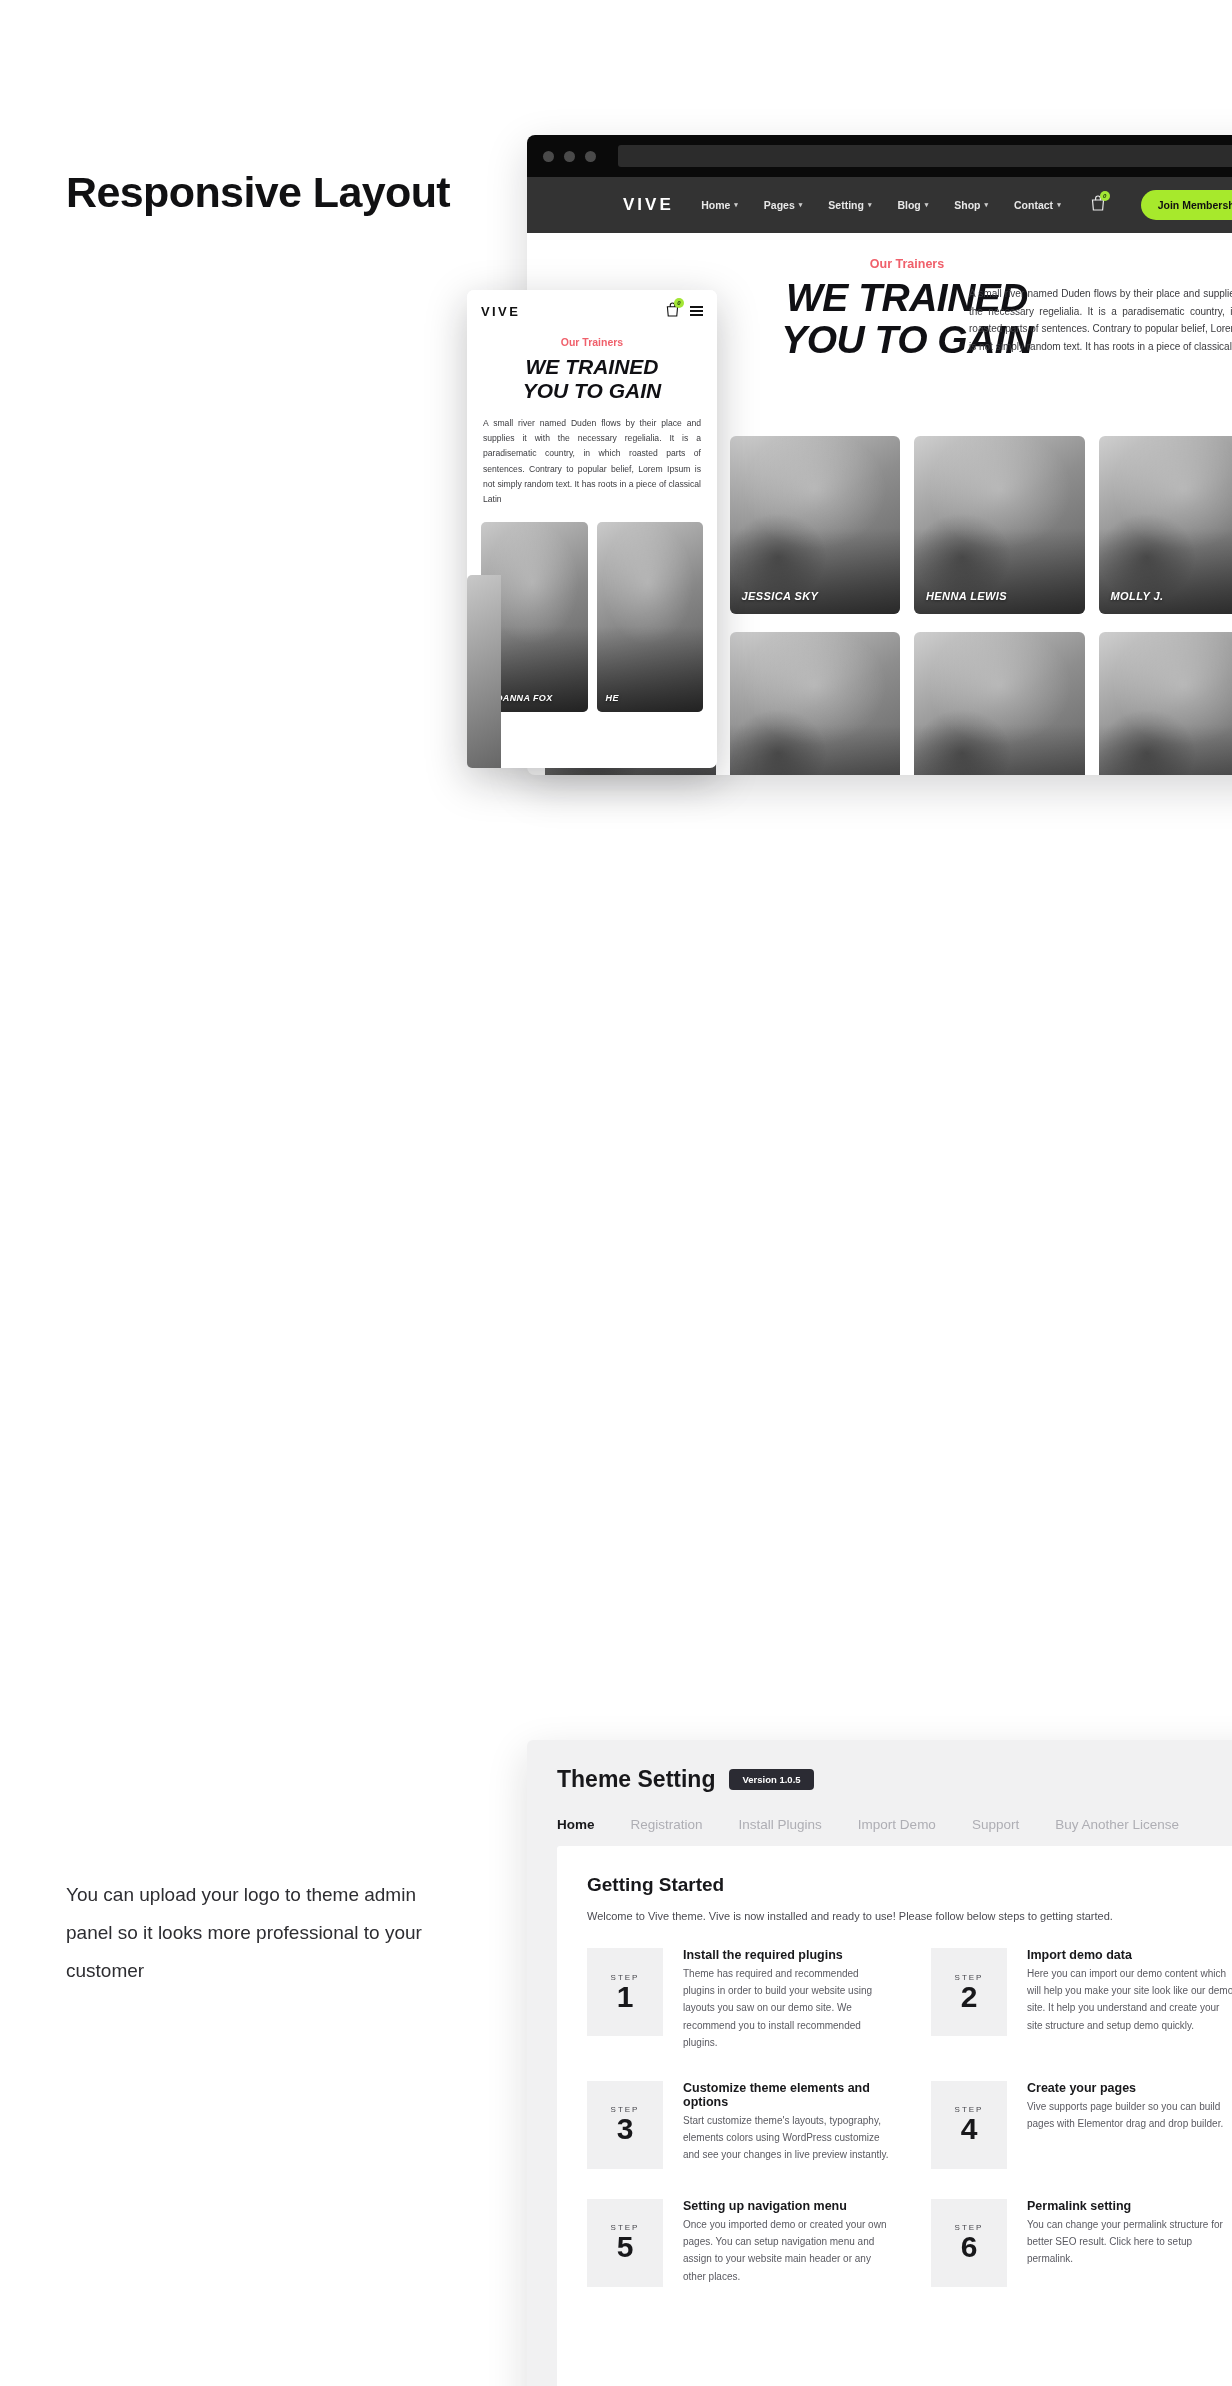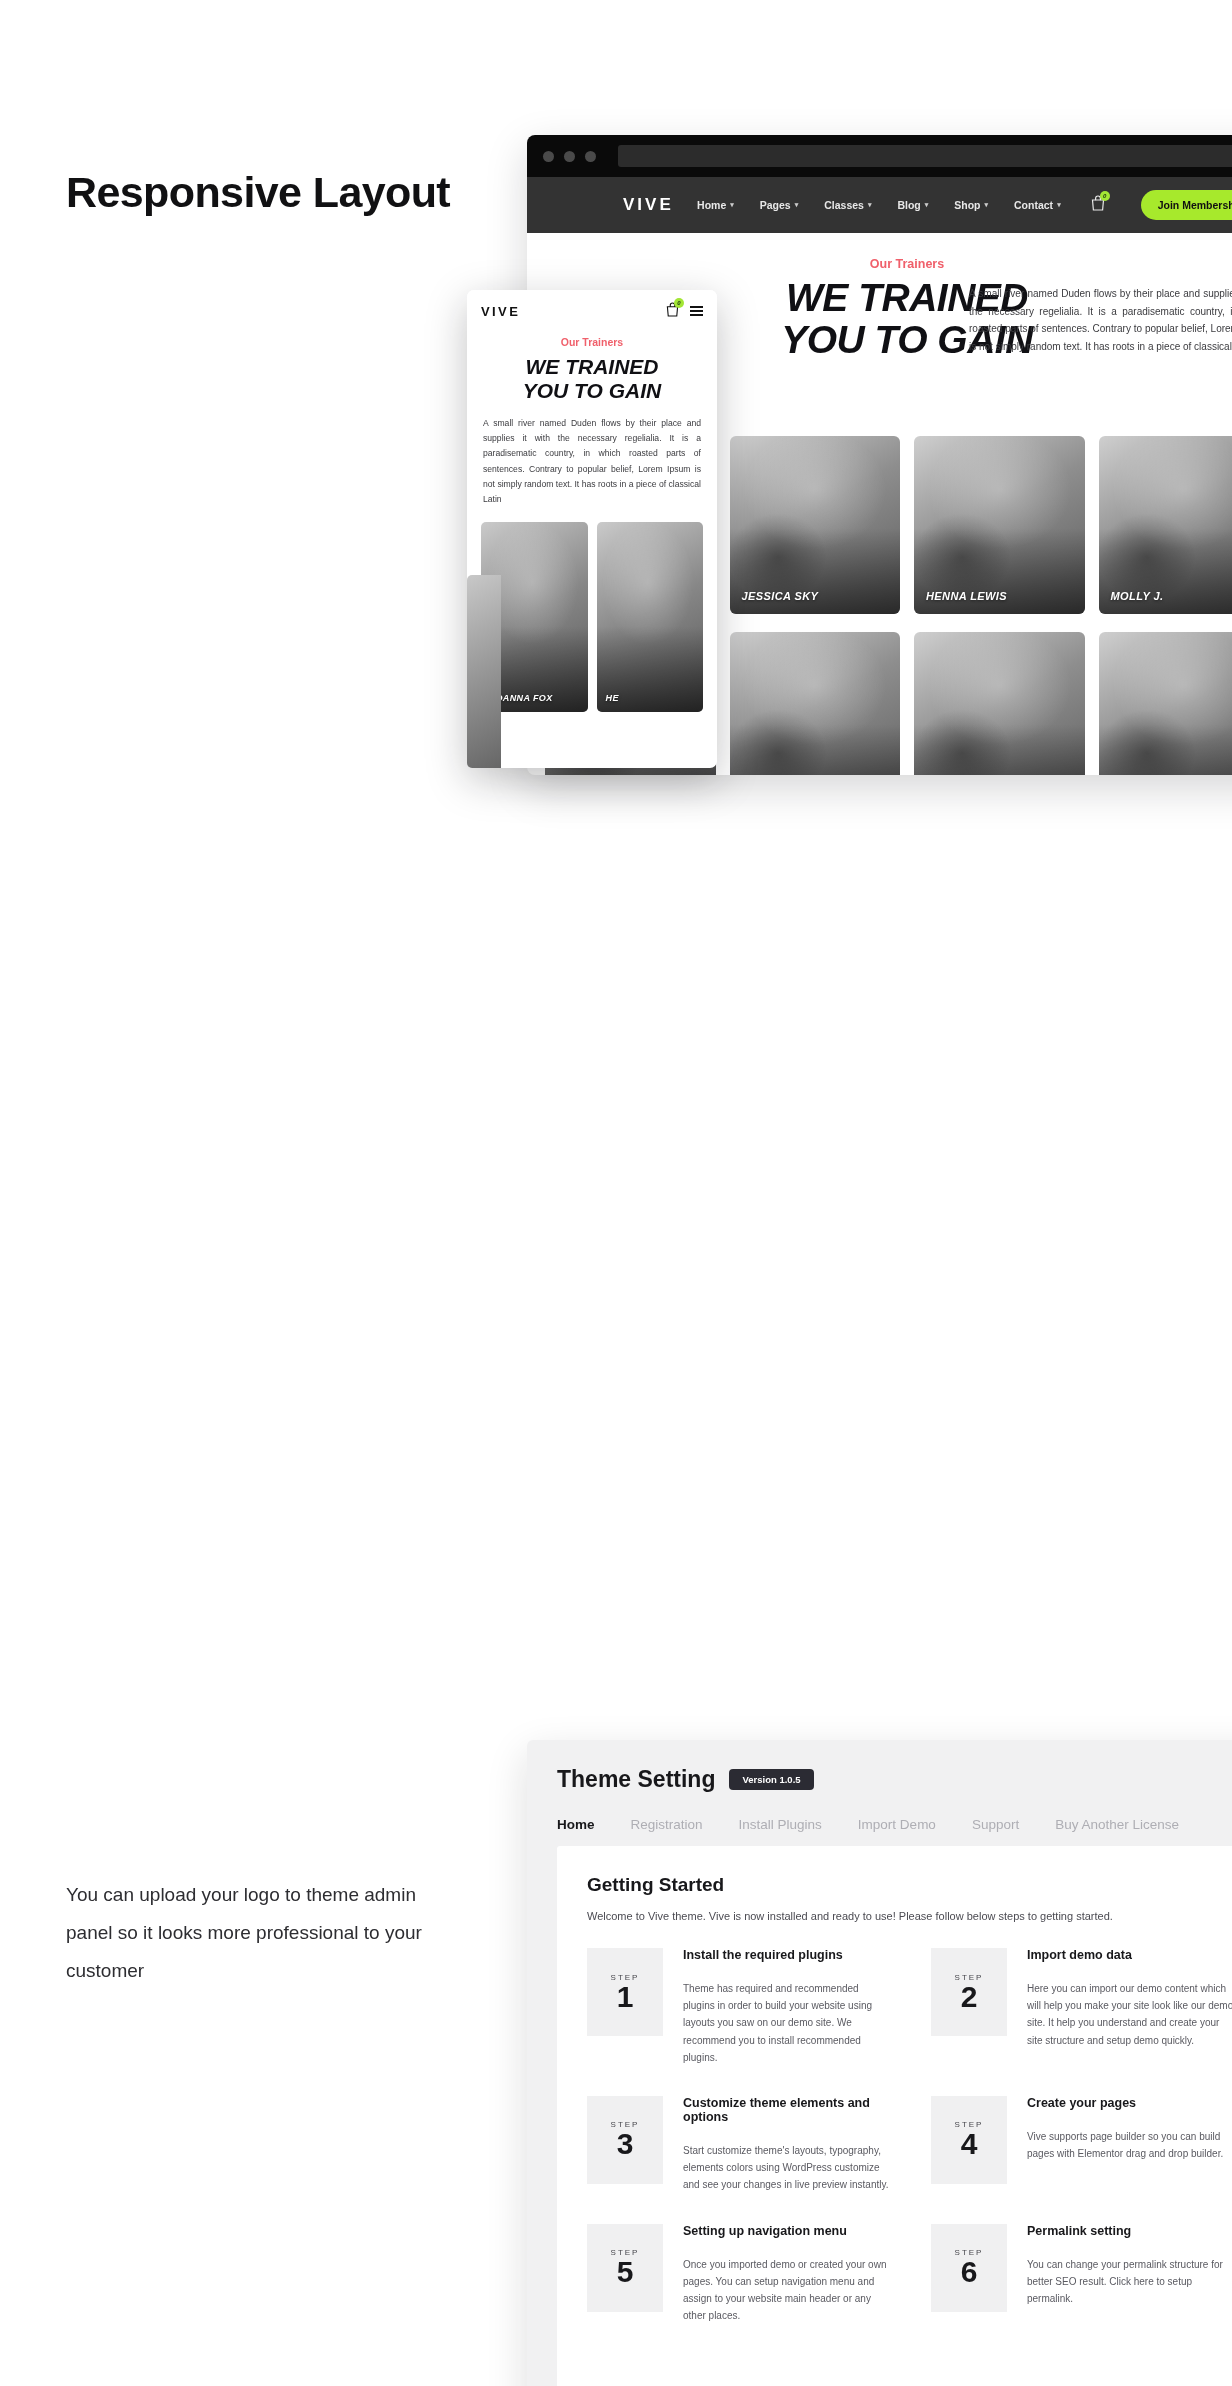--- a/index.html
+++ b/index.html
@@ -184,21 +184,21 @@
   }
   .step-item { display: flex; gap: 20px; }
   .step-badge {
     flex: 0 0 76px; height: 88px; background: #f0f0f1;
     display: flex; flex-direction: column; align-items: center;
     justify-content: center; gap: 0;
   }
   .step-word { font-size: 8px; letter-spacing: 2px; color: #46464c; font-weight: 500; }
   .step-num { font-size: 30px; font-weight: 700; color: #18181b; line-height: 1; }
   .step-head { font-size: 12.5px; font-weight: 700; color: #18181b; }
-  .step-desc { margin-top: 18px; font-size: 10px; line-height: 1.72; color: #5a5a61; }
+  .step-desc { margin-top: 3px; font-size: 10px; line-height: 1.72; color: #5a5a61; }
 
   
   #sec-support { height: 726px; }
 </style>
 </head>
 <body>
 
 <section class="feature-section" id="sec-responsive">
 
   <div class="feature-text">
@@ -218,21 +218,21 @@
       <div class="nav-links">
         <a class="nav-link">
             <span>Home</span>
             <span class="caret">▾</span>
           </a>
         <a class="nav-link">
             <span>Pages</span>
             <span class="caret">▾</span>
           </a>
         <a class="nav-link">
-            <span>Classes</span>
+            <span>Setting</span>
             <span class="caret">▾</span>
           </a>
         <a class="nav-link">
             <span>Blog</span>
             <span class="caret">▾</span>
           </a>
         <a class="nav-link">
             <span>Shop</span>
             <span class="caret">▾</span>
           </a>

